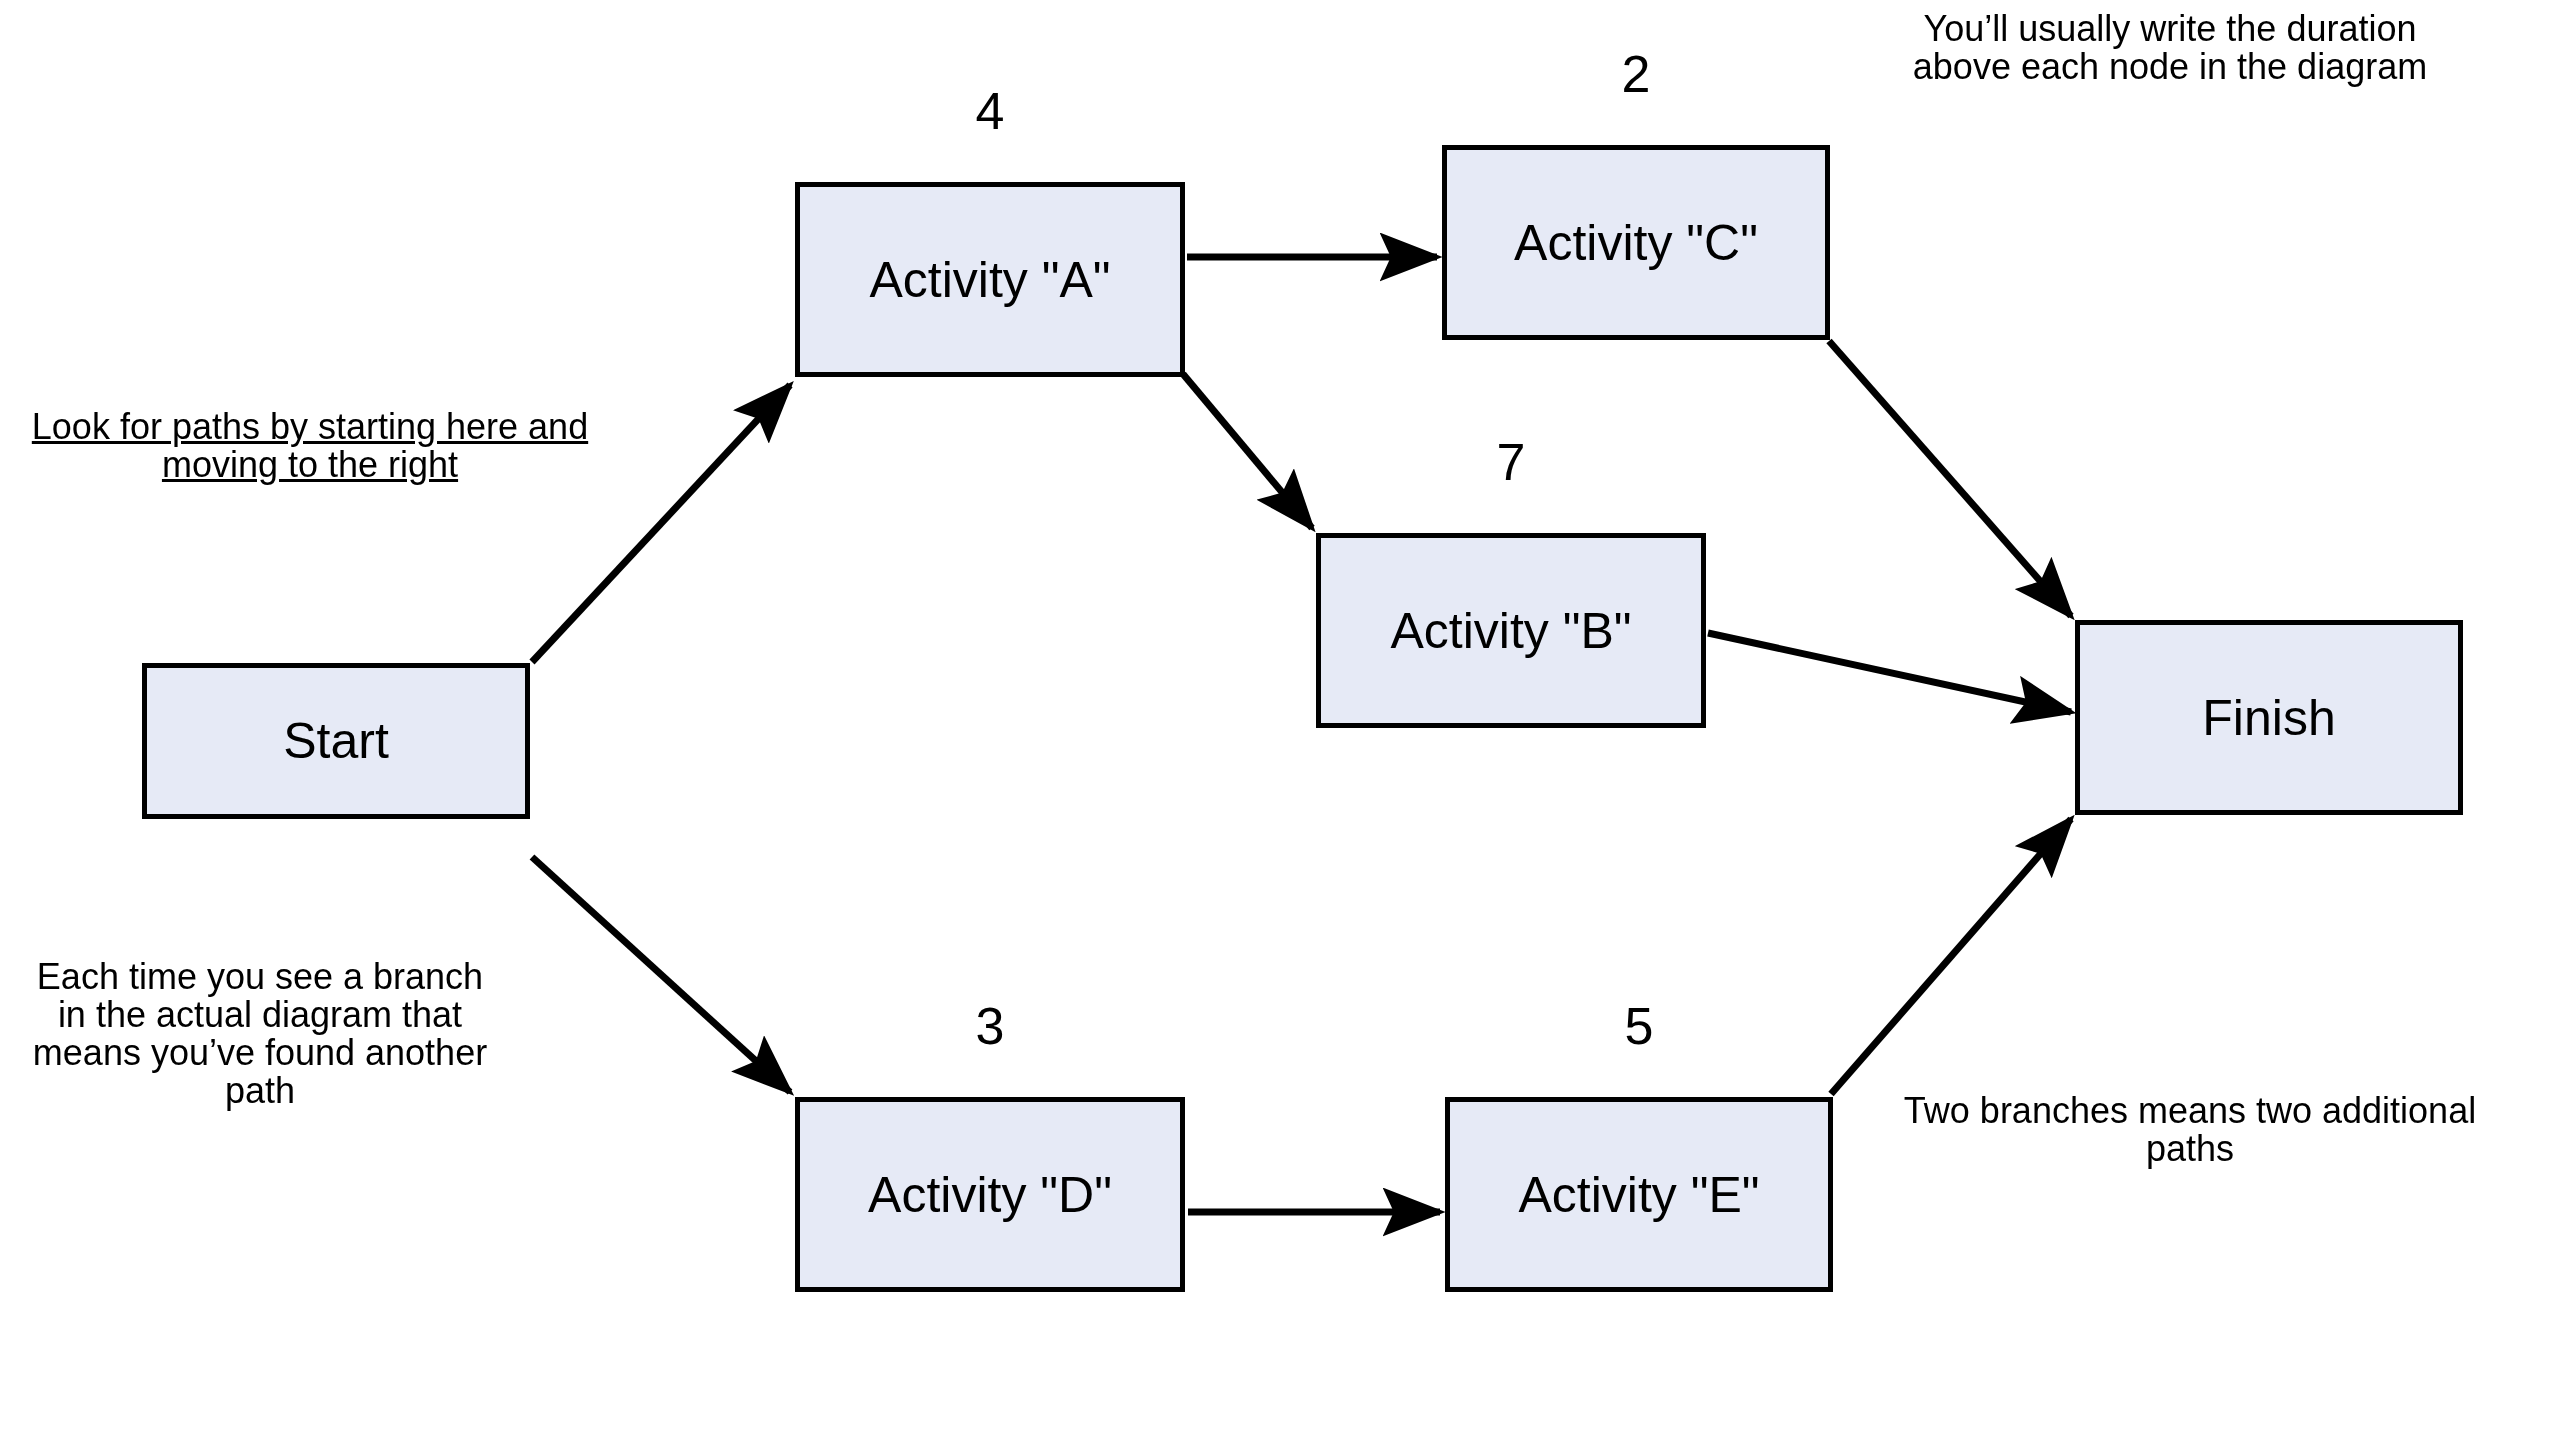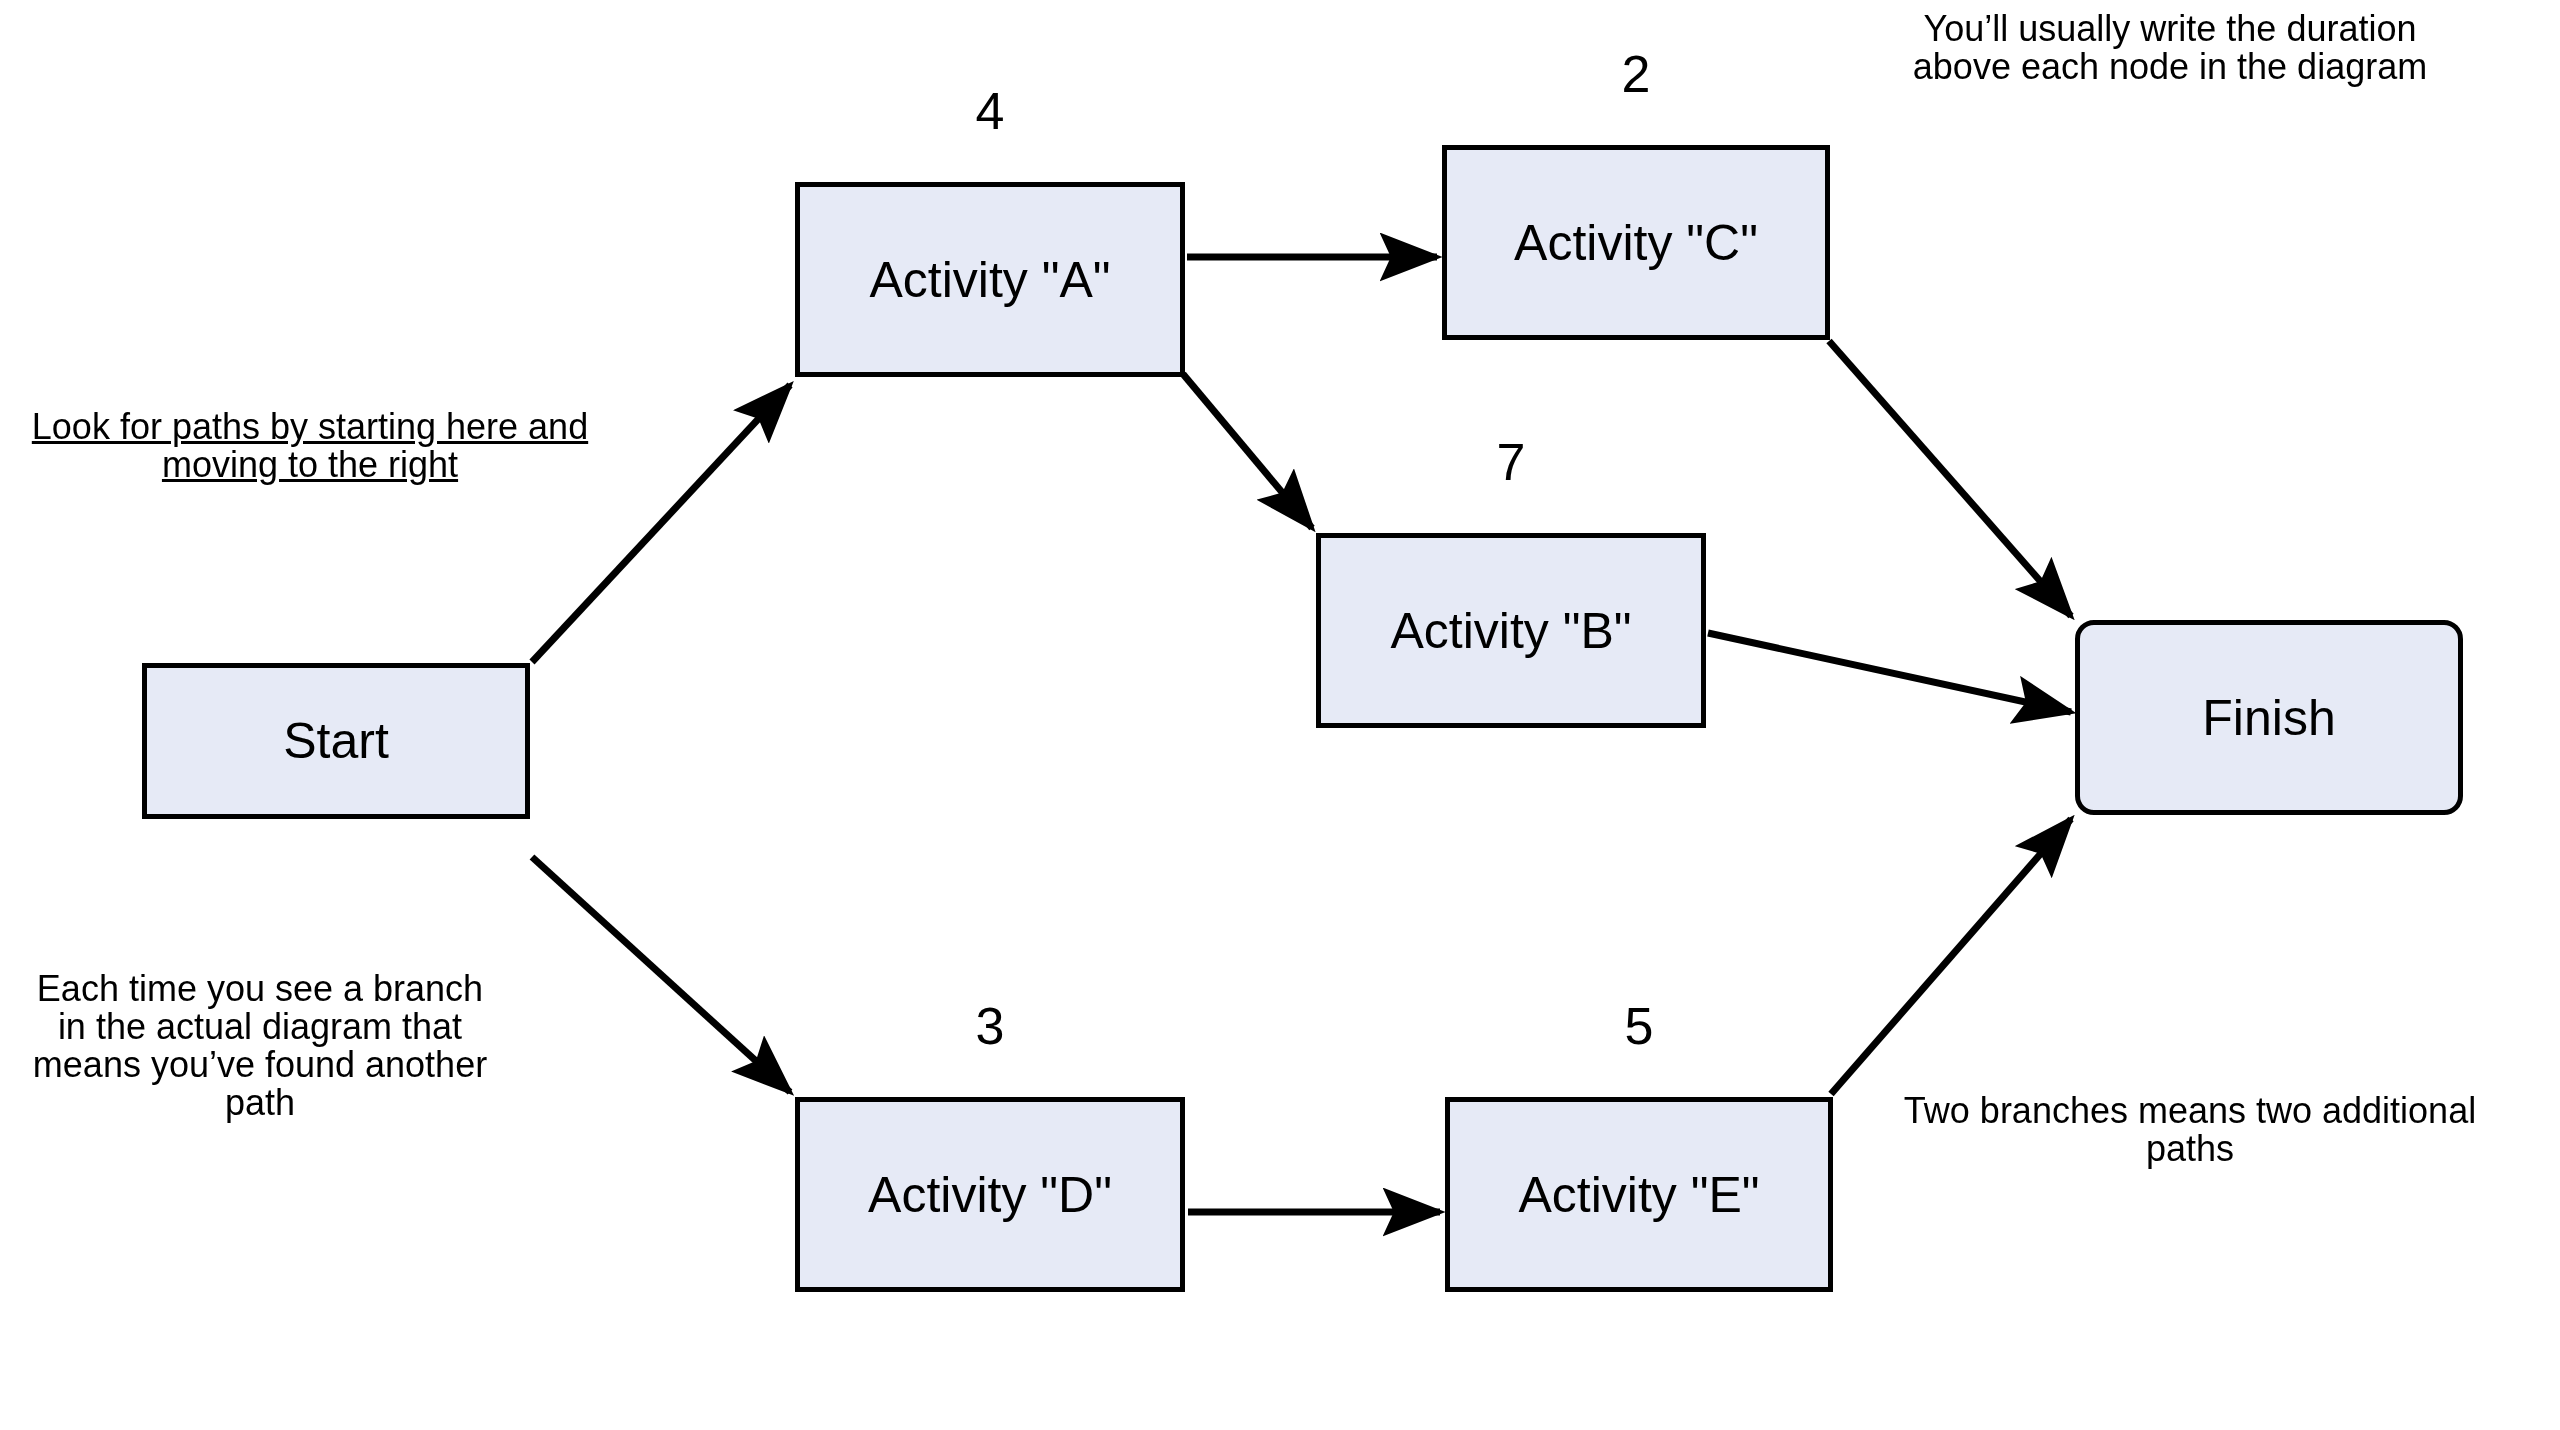--- a/index.html
+++ b/index.html
@@ -90,31 +90,31 @@
       </div>
       <div class="node" style="left: 1316px; top: 533px; width: 390px; height: 195px; background: rgb(230, 234, 246); border-color: rgb(0, 0, 0);">
         <span class="node-label">Activity "B"</span>
       </div>
       <div class="node" style="left: 795px; top: 1097px; width: 390px; height: 195px; background: rgb(230, 234, 246); border-color: rgb(0, 0, 0);">
         <span class="node-label">Activity "D"</span>
       </div>
       <div class="node" style="left: 1445px; top: 1097px; width: 388px; height: 195px; background: rgb(230, 234, 246); border-color: rgb(0, 0, 0);">
         <span class="node-label">Activity "E"</span>
       </div>
-      <div class="node" style="left: 2075px; top: 620px; width: 388px; height: 195px; background: rgb(230, 234, 246); border-color: rgb(0, 0, 0); border-radius: 19px;">
+      <div class="node" style="left: 2075px; top: 620px; width: 388px; height: 195px; background: rgb(230, 234, 246); border-color: rgb(0, 0, 0);">
         <span class="node-label">Finish</span>
       </div>
     </div>
   <div id="duration-layer">
       <div class="duration" style="left: 795px; width: 390px; top: 85px;">4</div>
       <div class="duration" style="left: 1442px; width: 388px; top: 48px;">2</div>
       <div class="duration" style="left: 1316px; width: 390px; top: 436px;">7</div>
       <div class="duration" style="left: 795px; width: 390px; top: 1000px;">3</div>
       <div class="duration" style="left: 1445px; width: 388px; top: 1000px;">5</div>
     </div>
   <div id="note-layer">
       <div class="note" style="left: 20px; top: 408px; width: 580px; text-decoration: underline;">Look for paths by starting here and moving to the right</div>
       <div class="note" style="left: 1880px; top: 10px; width: 580px;">You’ll usually write the duration above each node in the diagram</div>
-      <div class="note" style="left: 30px; top: 958px; width: 460px; margin-top: 12px;">Each time you see a branch in the actual diagram that means you’ve found another path</div>
+      <div class="note" style="left: 30px; top: 958px; width: 460px;">Each time you see a branch in the actual diagram that means you’ve found another path</div>
       <div class="note" style="left: 1900px; top: 1092px; width: 580px;">Two branches means two additional paths</div>
     </div>
 
 </div>
 
 </body></html>

